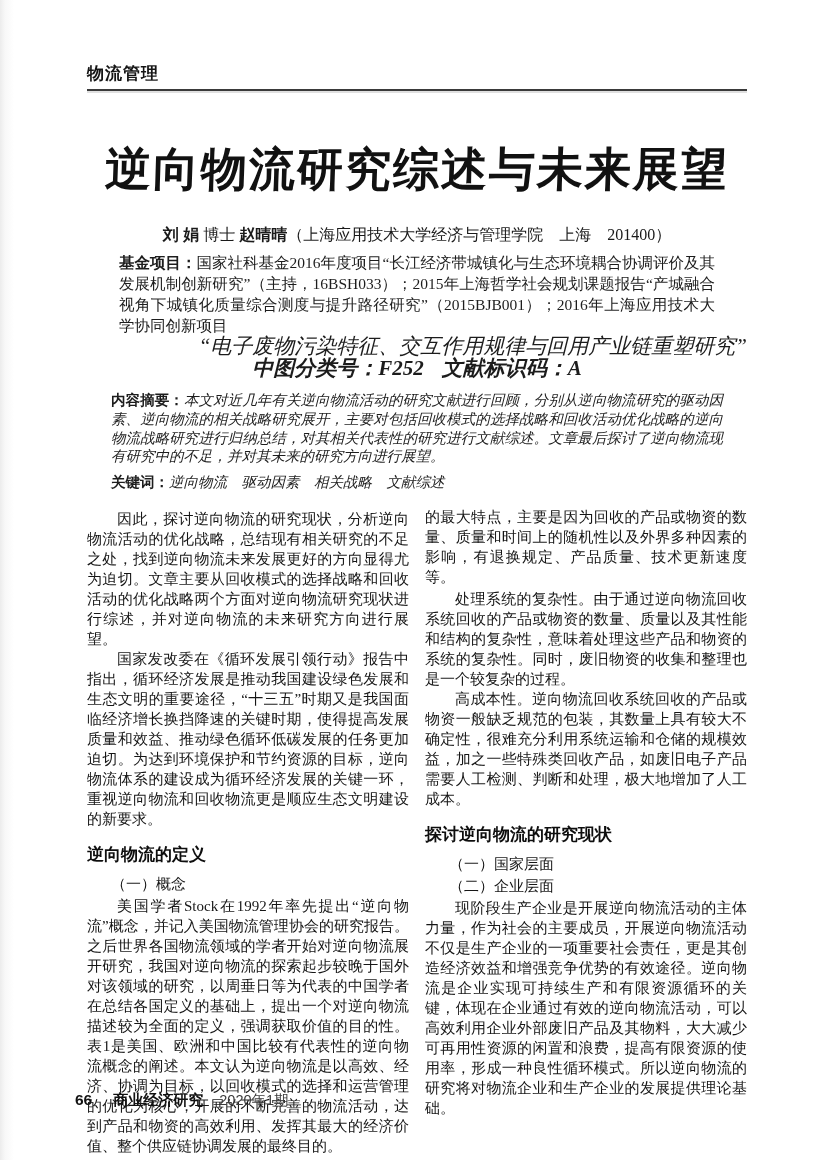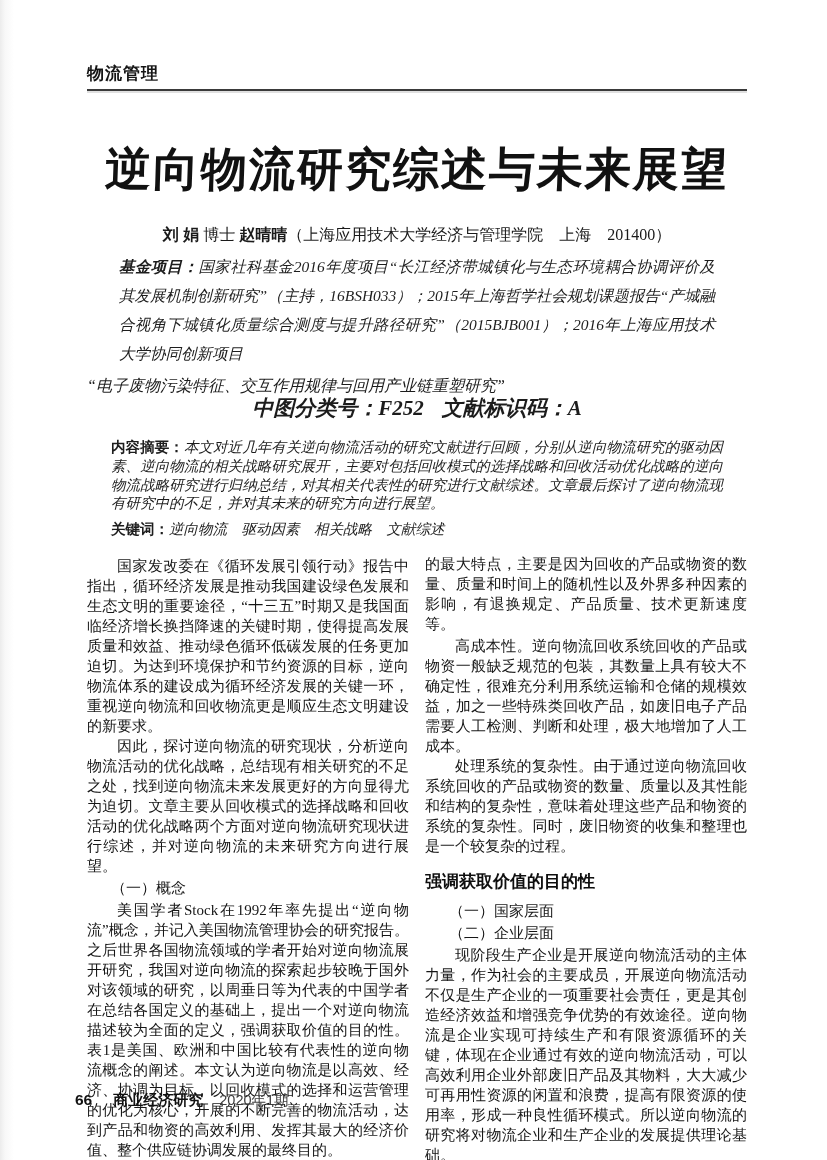--- a/index.html
+++ b/index.html
@@ -59,47 +59,46 @@
   .author-name {
     font-family: "Liberation Sans", "DejaVu Sans", sans-serif;
     font-weight: bold;
   }
   .author-degree, .author-affiliation { font-weight: normal; }
 
   
   .funding {
     margin: 6px auto 0 auto;
     width: 596px;
-    font-style: italic;
     font-size: 15.5px;
-    line-height: 29px;
+    line-height: 21px;
     text-align: justify;
     color: #1d1d1d;
   }
   .funding-label { font-weight: bold; }
   .funding-sub {
-    margin-top: 8px;
-    text-align: left;
+    margin-top: 0;
+    text-align: right;
     font-style: italic;
-    font-size: 16px;
+    font-size: 21px;
     line-height: 20.5px;
   }
   .clc-line {
     margin-top: 1px;
     text-align: center;
     font-style: italic;
     font-size: 21px;
     line-height: 20.5px;
     font-weight: 600;
   }
   .clc-value { margin-right: 18px; }
 
   
   .abstract-block {
-    margin: 20px auto 0 auto;
+    margin: 13px auto 0 auto;
     width: 612px;
     font-size: 14.5px;
     line-height: 18.8px;
     text-align: justify;
     color: #1d1d1d;
   }
   .abstract-block p { margin: 0; }
   .abstract-label, .kw-label {
     font-family: "Liberation Sans", "DejaVu Sans", sans-serif;
     font-weight: bold;
@@ -190,33 +189,34 @@
     </div>
 
     <div class="abstract-block">
       <p><span class="abstract-label">内容摘要：</span><span class="abstract-text">本文对近几年有关逆向物流活动的研究文献进行回顾，分别从逆向物流研究的驱动因素、逆向物流的相关战略研究展开，主要对包括回收模式的选择战略和回收活动优化战略的逆向物流战略研究进行归纳总结，对其相关代表性的研究进行文献综述。文章最后探讨了逆向物流现有研究中的不足，并对其未来的研究方向进行展望。</span></p>
       <p class="keywords-line"><span class="kw-label">关键词：</span><span class="kw-list">逆向物流　驱动因素　相关战略　文献综述</span></p>
     </div>
 
     <div class="columns">
 
       <div class="col">
+        <p>因此，探讨逆向物流的研究现状，分析逆向物流活动的优化战略，总结现有相关研究的不足之处，找到逆向物流未来发展更好的方向显得尤为迫切。文章主要从回收模式的选择战略和回收活动的优化战略两个方面对逆向物流研究现状进行综述，并对逆向物流的未来研究方向进行展望。</p>
         <p>国家发改委在《循环发展引领行动》报告中指出，循环经济发展是推动我国建设绿色发展和生态文明的重要途径，“十三五”时期又是我国面临经济增长换挡降速的关键时期，使得提高发展质量和效益、推动绿色循环低碳发展的任务更加迫切。为达到环境保护和节约资源的目标，逆向物流体系的建设成为循环经济发展的关键一环，重视逆向物流和回收物流更是顺应生态文明建设的新要求。</p>
-        <p>因此，探讨逆向物流的研究现状，分析逆向物流活动的优化战略，总结现有相关研究的不足之处，找到逆向物流未来发展更好的方向显得尤为迫切。文章主要从回收模式的选择战略和回收活动的优化战略两个方面对逆向物流研究现状进行综述，并对逆向物流的未来研究方向进行展望。</p>
+        <div class="section-heading">逆向物流的定义</div>
         <div class="subsection">（一）概念</div>
         <p>美国学者Stock在1992年率先提出“逆向物流”概念，并记入美国物流管理协会的研究报告。之后世界各国物流领域的学者开始对逆向物流展开研究，我国对逆向物流的探索起步较晚于国外对该领域的研究，以周垂日等为代表的中国学者在总结各国定义的基础上，提出一个对逆向物流描述较为全面的定义，强调获取价值的目的性。表1是美国、欧洲和中国比较有代表性的逆向物流概念的阐述。本文认为逆向物流是以高效、经济、协调为目标，以回收模式的选择和运营管理的优化为核心，开展的不断完善的物流活动，达到产品和物资的高效利用、发挥其最大的经济价值、整个供应链协调发展的最终目的。</p>
         <div class="subsection">（二）特点</div>
 
       </div>
 
       <div class="col">
         <p class="no-indent">的最大特点，主要是因为回收的产品或物资的数量、质量和时间上的随机性以及外界多种因素的影响，有退换规定、产品质量、技术更新速度等。</p>
+        <p>处理系统的复杂性。由于通过逆向物流回收系统回收的产品或物资的数量、质量以及其性能和结构的复杂性，意味着处理这些产品和物资的系统的复杂性。同时，废旧物资的收集和整理也是一个较复杂的过程。</p>
         <p>高成本性。逆向物流回收系统回收的产品或物资一般缺乏规范的包装，其数量上具有较大不确定性，很难充分利用系统运输和仓储的规模效益，加之一些特殊类回收产品，如废旧电子产品需要人工检测、判断和处理，极大地增加了人工成本。</p>
-        <p>处理系统的复杂性。由于通过逆向物流回收系统回收的产品或物资的数量、质量以及其性能和结构的复杂性，意味着处理这些产品和物资的系统的复杂性。同时，废旧物资的收集和整理也是一个较复杂的过程。</p>
-        <div class="section-heading">强调获取价值的目的性</div>
+        <div class="section-heading">探讨逆向物流的研究现状</div>
         <div class="subsection">（一）国家层面</div>
         <div class="subsection">（二）企业层面</div>
         <p>现阶段生产企业是开展逆向物流活动的主体力量，作为社会的主要成员，开展逆向物流活动不仅是生产企业的一项重要社会责任，更是其创造经济效益和增强竞争优势的有效途径。逆向物流是企业实现可持续生产和有限资源循环的关键，体现在企业通过有效的逆向物流活动，可以高效利用企业外部废旧产品及其物料，大大减少可再用性资源的闲置和浪费，提高有限资源的使用率，形成一种良性循环模式。所以逆向物流的研究将对物流企业和生产企业的发展提供理论基础。</p>
       </div>
 
     </div>
   </div>
 
   <div class="footer">
     <span class="page-num">66</span>

